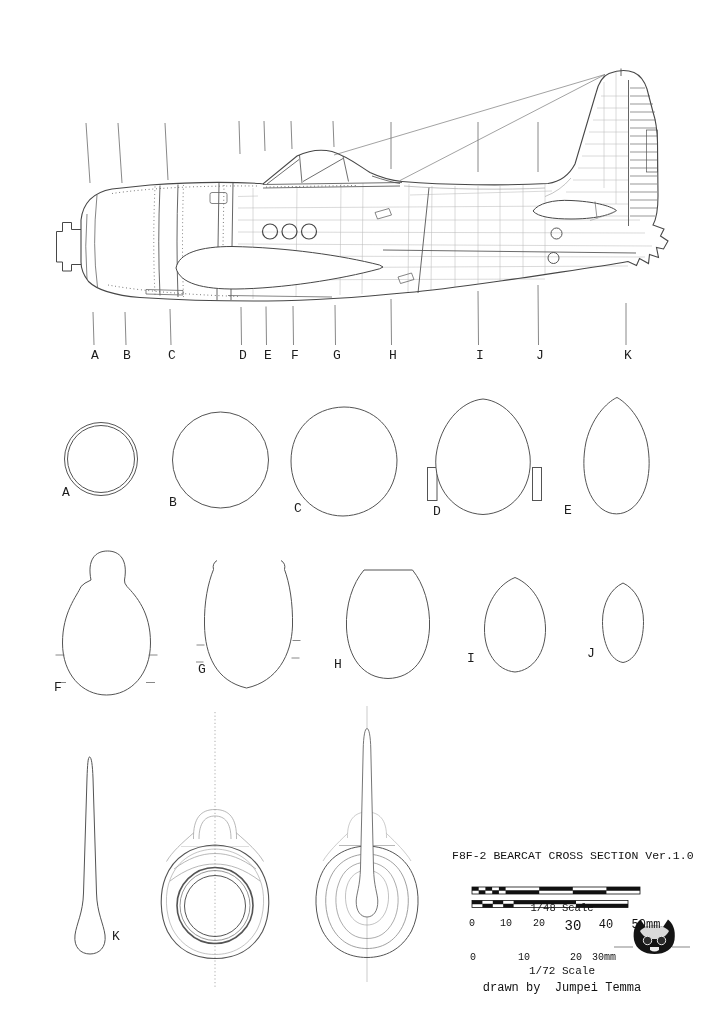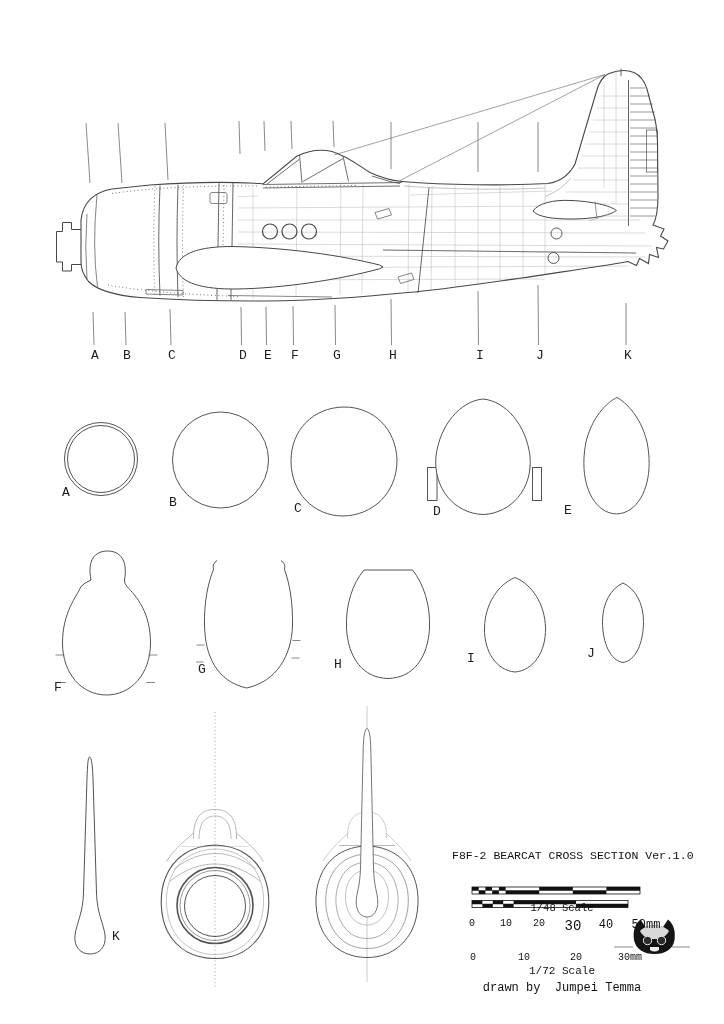--- a/index.html
+++ b/index.html
@@ -337,16 +337,16 @@
   <div class="tb c" style="left:562px;top:859px;font-size:10.5px">1/48 Scale</div>
   <div class="tb c" style="left:472px;top:875px;font-size:10px">0</div>
   <div class="tb c" style="left:506px;top:875px;font-size:10px">10</div>
   <div class="tb c" style="left:539px;top:875px;font-size:10px">20</div>
   <div class="tb c" style="left:573px;top:875px;font-size:14px">30</div>
   <div class="tb c" style="left:606px;top:875px;font-size:12px">40</div>
   <div class="tb c" style="left:646px;top:875px;font-size:12px">50mm</div>
   <div class="tb c" style="left:473px;top:909px;font-size:10px">0</div>
   <div class="tb c" style="left:524px;top:909px;font-size:10px">10</div>
   <div class="tb c" style="left:576px;top:909px;font-size:10px">20</div>
-  <div class="tb c" style="left:630px;top:909px;font-size:10px">30mm</div>
+  <div class="tb c" style="left:604px;top:909px;font-size:10px">30mm</div>
   <div class="tb c" style="left:562px;top:922px;font-size:11px">1/72 Scale</div>
   <div class="tb c" style="left:562px;top:938px;font-size:12px">drawn by  Jumpei Temma</div>
 </div>
 
 </body></html>

